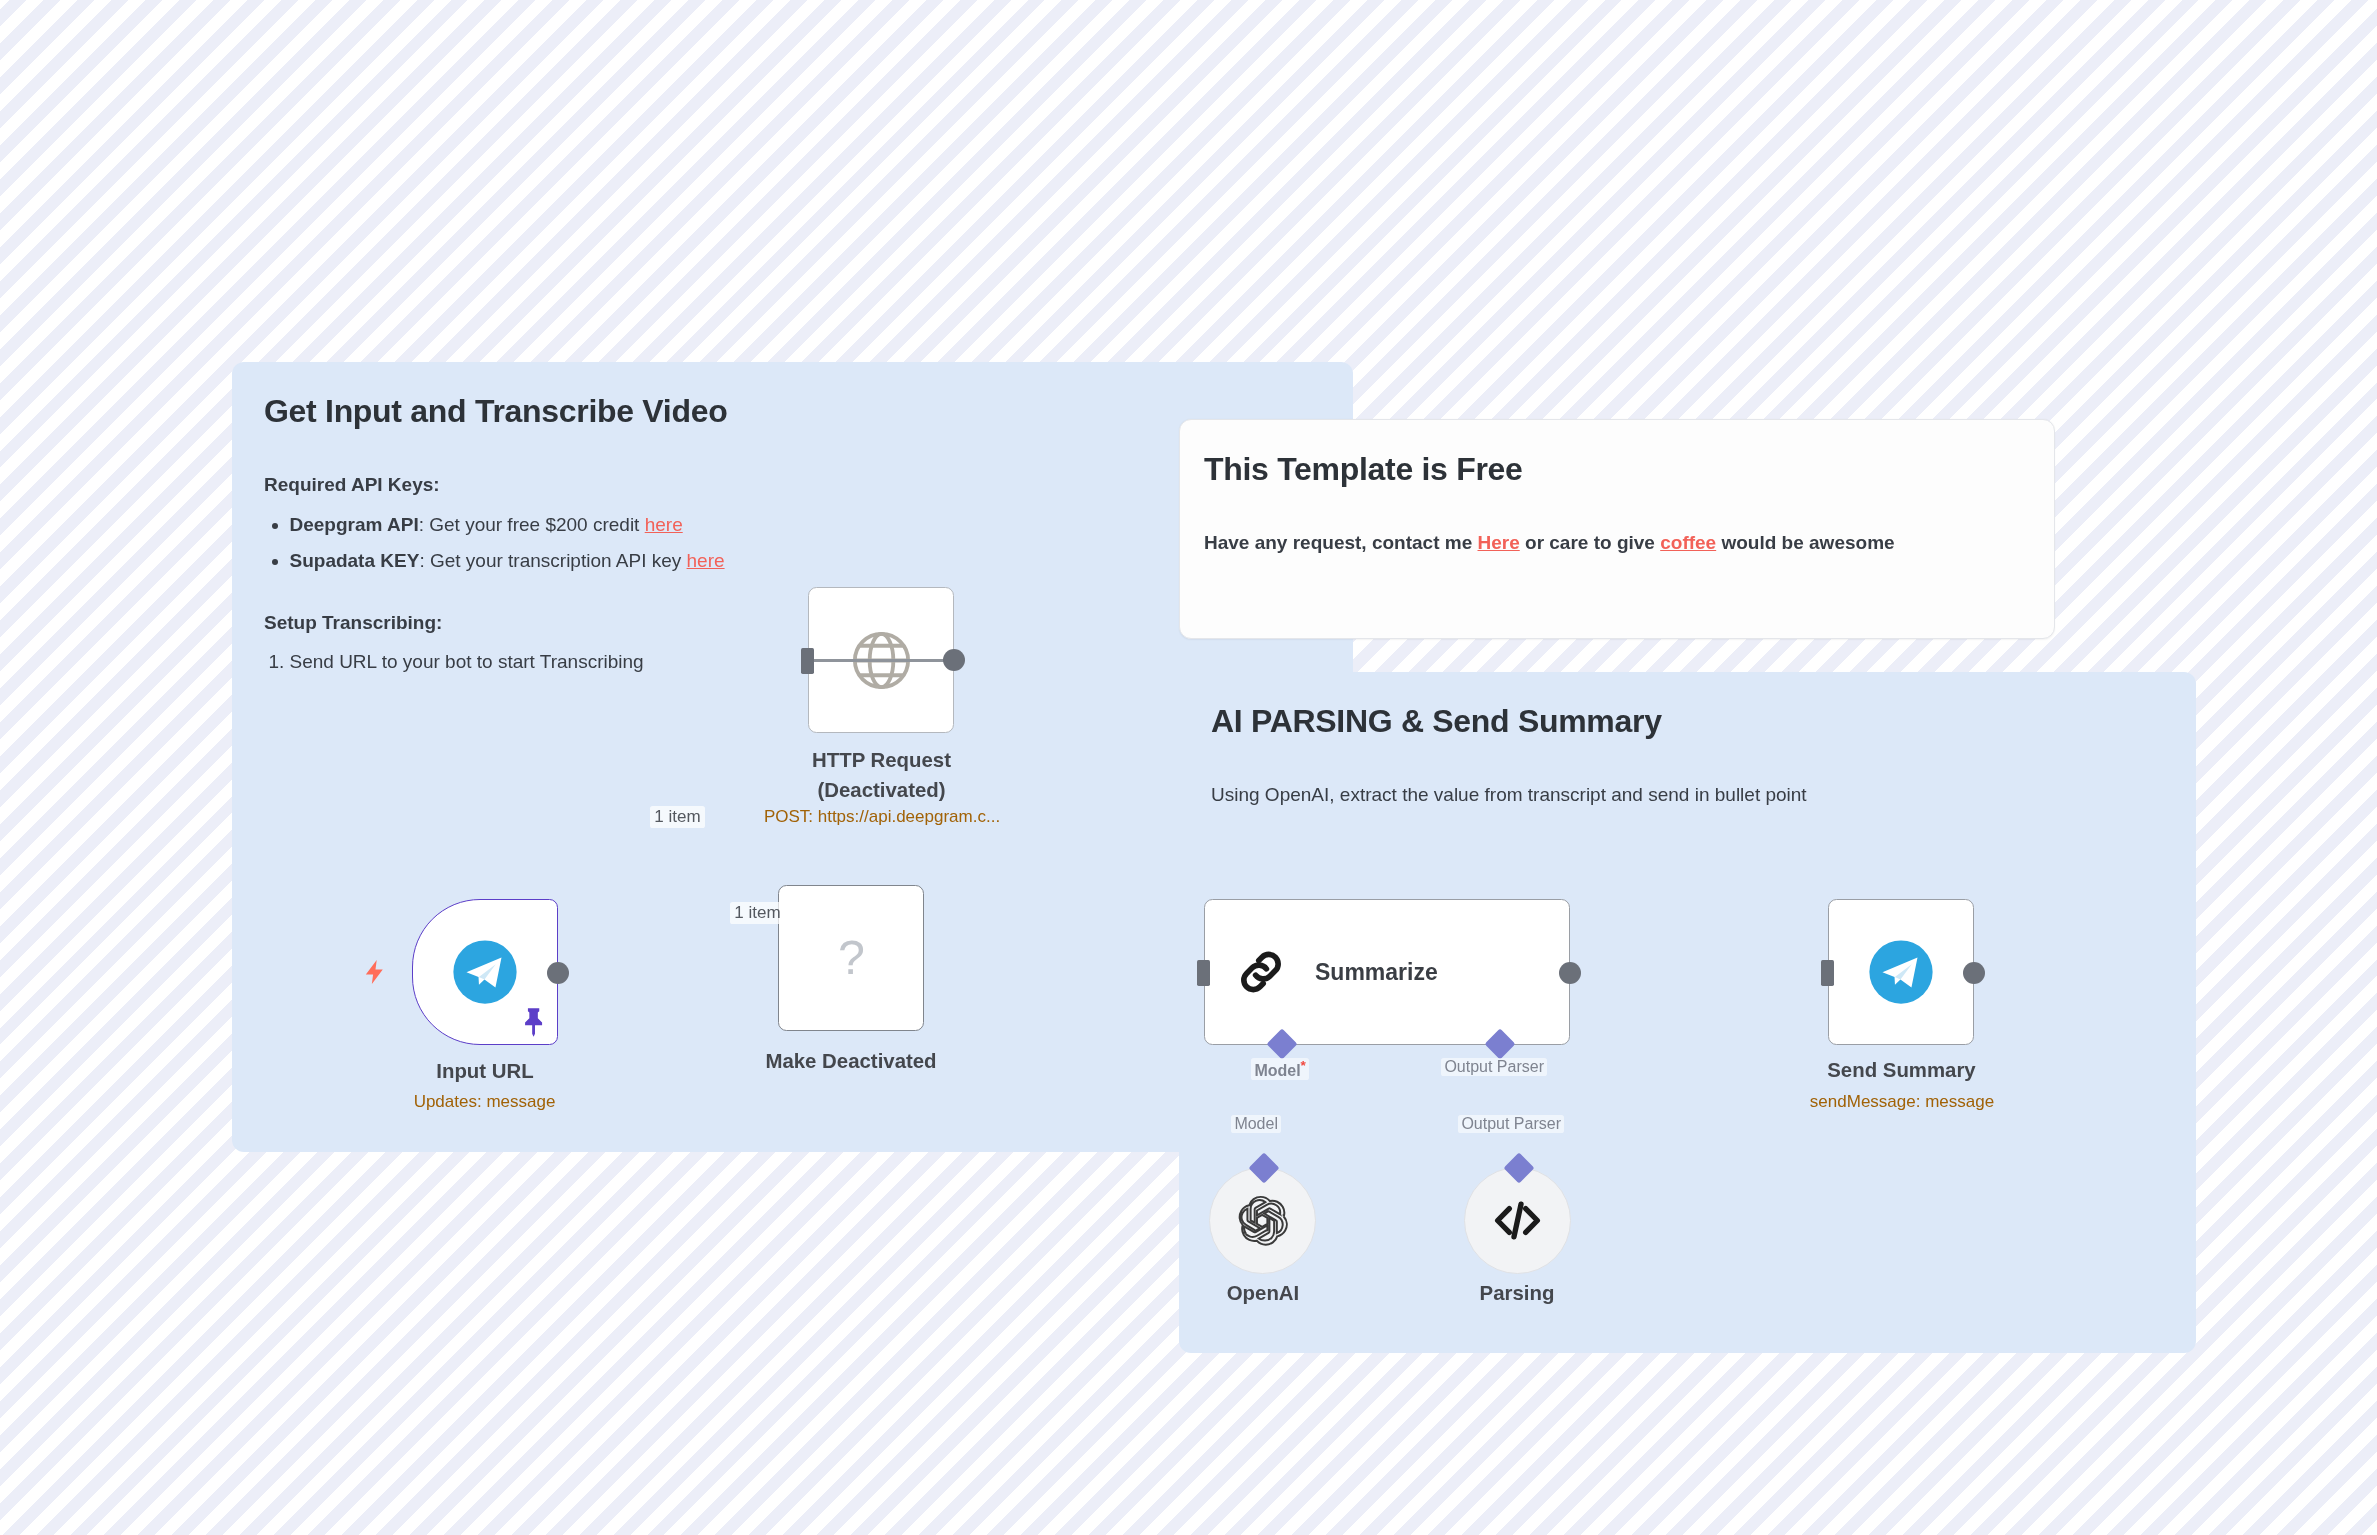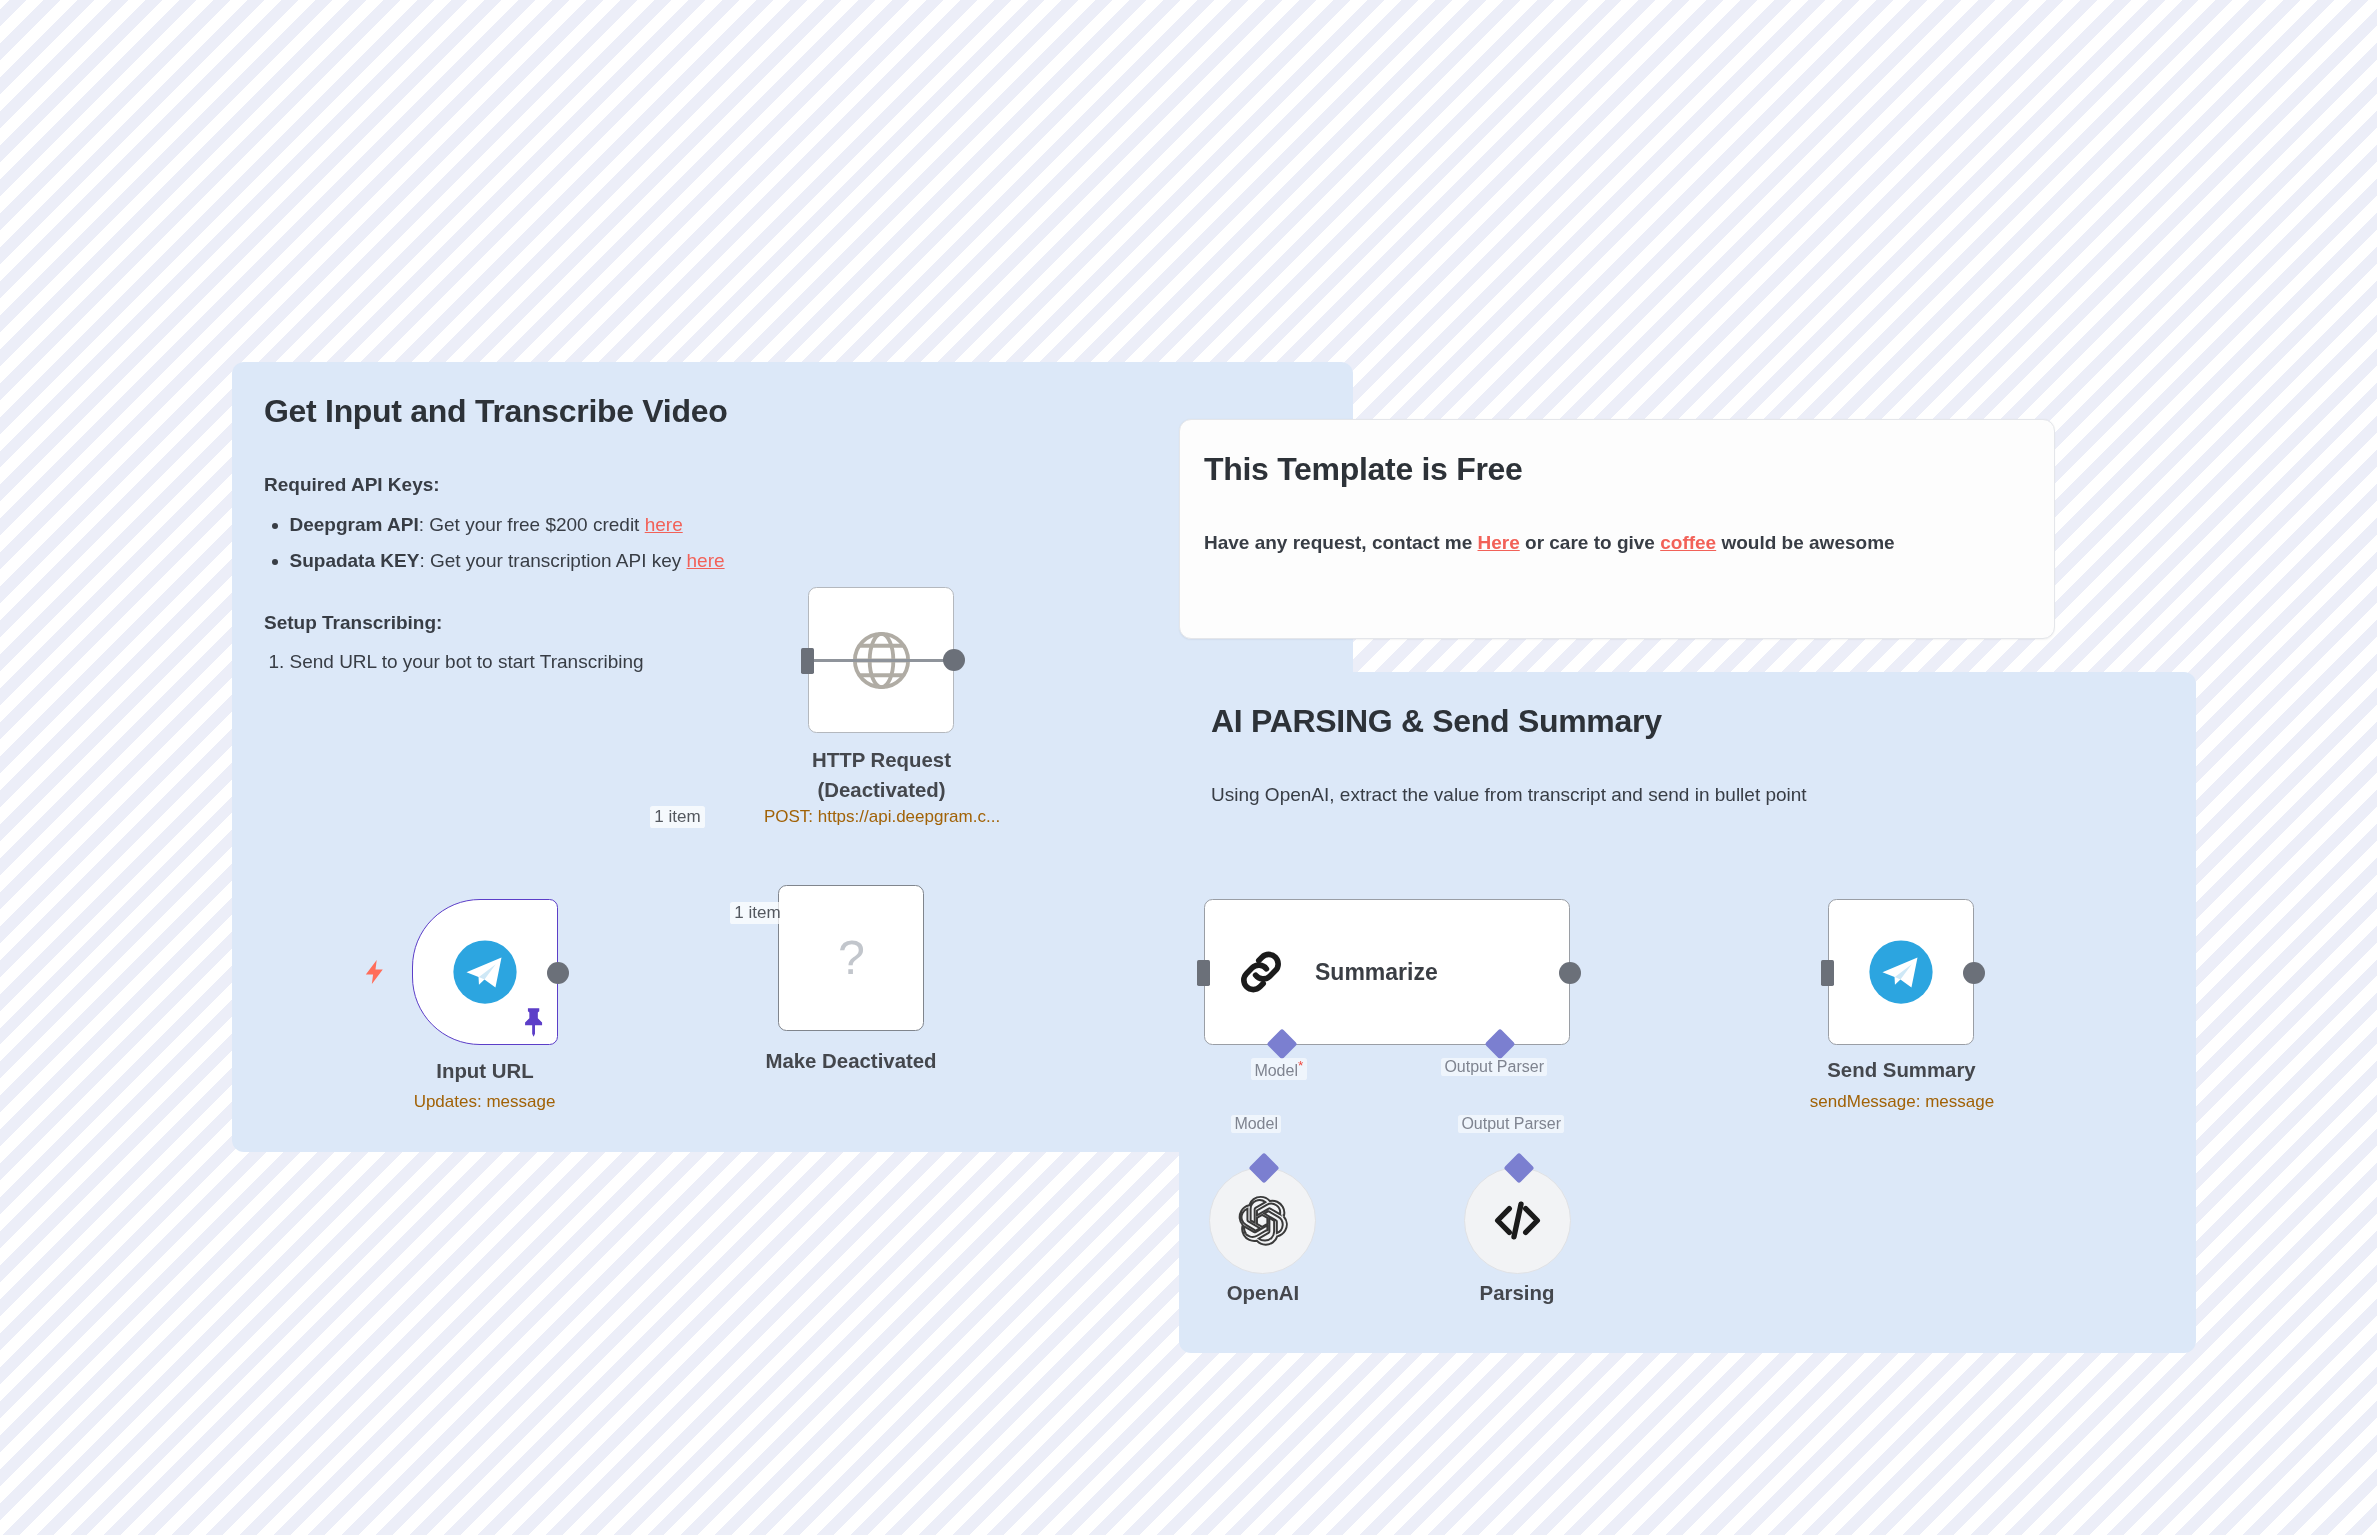--- a/index.html
+++ b/index.html
@@ -254,21 +254,21 @@
     <svg width="54" height="54" viewBox="0 0 24 24">
       <path d="M9.6 13.4a4.2 4.2 0 0 0 6.3.46l2.5-2.5a4.2 4.2 0 1 0-5.94-5.94l-1.44 1.43" fill="none" stroke="#1b1b1b" stroke-width="2.5" stroke-linecap="round"></path>
       <path d="M14.4 10.6a4.2 4.2 0 0 0-6.3-.46l-2.5 2.5a4.2 4.2 0 1 0 5.94 5.94l1.43-1.43" fill="none" stroke="#1b1b1b" stroke-width="2.5" stroke-linecap="round"></path>
     </svg>
     <div class="wide-title">Summarize</div>
     <div class="sq-in" style="left:-8.5px; top:60px;"></div>
     <div class="dot-out" style="right:-12px; top:62px;"></div>
     <div class="diamond" style="left:66px; bottom:-11px;"></div>
     <div class="diamond" style="left:284px; bottom:-11px;"></div>
   </div>
-  <div class="port-label" style="left:1251px; top:1058px;"><span>Model</span><span class="req-star">*</span></div>
+  <div class="port-label" style="left:1251px; top:1058px;font-weight:bold;"><span>Model</span><span class="req-star">*</span></div>
   <div class="port-label" style="left:1441px; top:1058px;">Output Parser</div>
 
   <div class="subnode" style="left:1209px; top:1167px;">
     <svg width="53" height="53" viewBox="0 0 24 24">
       <path d="M21.6 10.2a5.4 5.4 0 0 0-.46-4.43 5.45 5.45 0 0 0-5.87-2.62A5.43 5.43 0 0 0 11.2 1.3a5.45 5.45 0 0 0-5.2 3.77 5.4 5.4 0 0 0-3.6 2.62 5.45 5.45 0 0 0 .67 6.4 5.4 5.4 0 0 0 .46 4.43 5.45 5.45 0 0 0 5.87 2.62 5.4 5.4 0 0 0 4.07 1.82 5.45 5.45 0 0 0 5.2-3.78 5.4 5.4 0 0 0 3.6-2.62 5.45 5.45 0 0 0-.67-6.37zM12.9 21.1a4 4 0 0 1-2.6-.94l.13-.07 4.34-2.5a.7.7 0 0 0 .36-.62v-6.12l1.84 1.06a.07.07 0 0 1 .3.05v5.07a4.06 4.06 0 0 1-4.07 4.06zM4.2 17.4a4.05 4.05 0 0 1-.48-2.72l.13.08 4.34 2.5a.7.7 0 0 0 .71 0l5.3-3.06v2.12a.07.07 0 0 1-.3.06l-4.39 2.53a4.07 4.07 0 0 1-5.55-1.49zM3.06 8.44a4.04 4.04 0 0 1 2.12-1.78v5.16a.7.7 0 0 0 .35.6l5.28 3.05-1.84 1.06a.07.07 0 0 1-.06 0L4.53 13.98a4.06 4.06 0 0 1-1.49-5.54zm15.07 3.5l-5.3-3.07 1.84-1.06a.07.07 0 0 1 .06 0l4.39 2.54a4.06 4.06 0 0 1-.63 7.32v-5.16a.7.7 0 0 0-.36-.58zm1.83-2.76l-.13-.08-4.33-2.52a.7.7 0 0 0-.71 0L9.49 9.64V7.52a.07.07 0 0 1 .03-.06l4.39-2.53a4.06 4.06 0 0 1 6.03 4.2zM8.49 12.98l-1.84-1.06a.07.07 0 0 1-.03-.05V6.8a4.06 4.06 0 0 1 6.66-3.12l-.13.07-4.34 2.5a.7.7 0 0 0-.36.62zm1-2.15l2.36-1.36 2.36 1.36v2.73l-2.36 1.36-2.36-1.36z" fill="none" stroke="#3a3a3a" stroke-width="0.9"></path>
     </svg>
     <div class="diamond" style="left:43px; top:-11px;"></div>
   </div>
   <div class="port-label" style="left:1231px; top:1115px;">Model</div>
   <div class="node-label" style="left:1195px; top:1281px; width:136px;">OpenAI</div>

